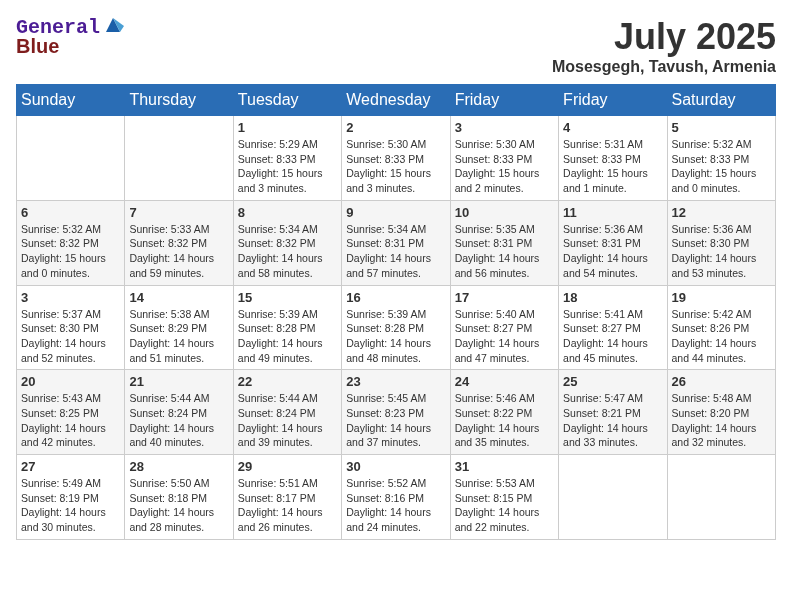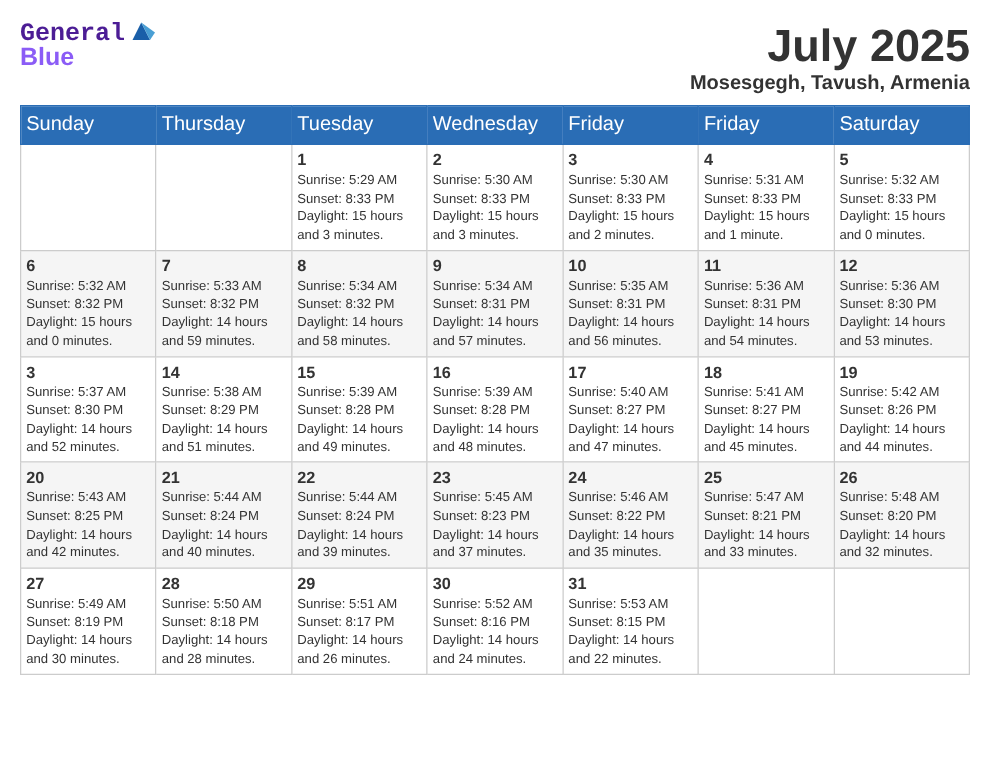--- a/index.html
+++ b/index.html
@@ -87,21 +87,21 @@
 
 <div class="header">
   <div class="logo">
     <div class="logo-row">
       <span style="font-size:20px;font-weight:bold;color:#4c1d95;font-family:Liberation Mono, monospace;">General</span>
       <svg width="22" height="22" viewBox="0 0 22 22" style="margin-left:2px;margin-top:-6px;">
         <polygon points="4,18 11,4 18,18" fill="#1a5fa8"></polygon>
         <polygon points="11,4 18,18 22,12" fill="#4a9fd4"></polygon>
       </svg>
     </div>
-    <span style="font-size:20px;font-weight:bold;color:#8b5cf6;margin-top:-4px;">Blue</span>
+    <span style="font-size:20px;font-weight:bold;color:#7f1d1d;margin-top:-4px;">Blue</span>
   </div>
   <div class="title-block">
     <div class="month-title">July 2025</div>
     <div class="location-title">Mosesgegh, Tavush, Armenia</div>
   </div>
 </div>
 
 <table class="calendar">
   <thead>
     <tr>

